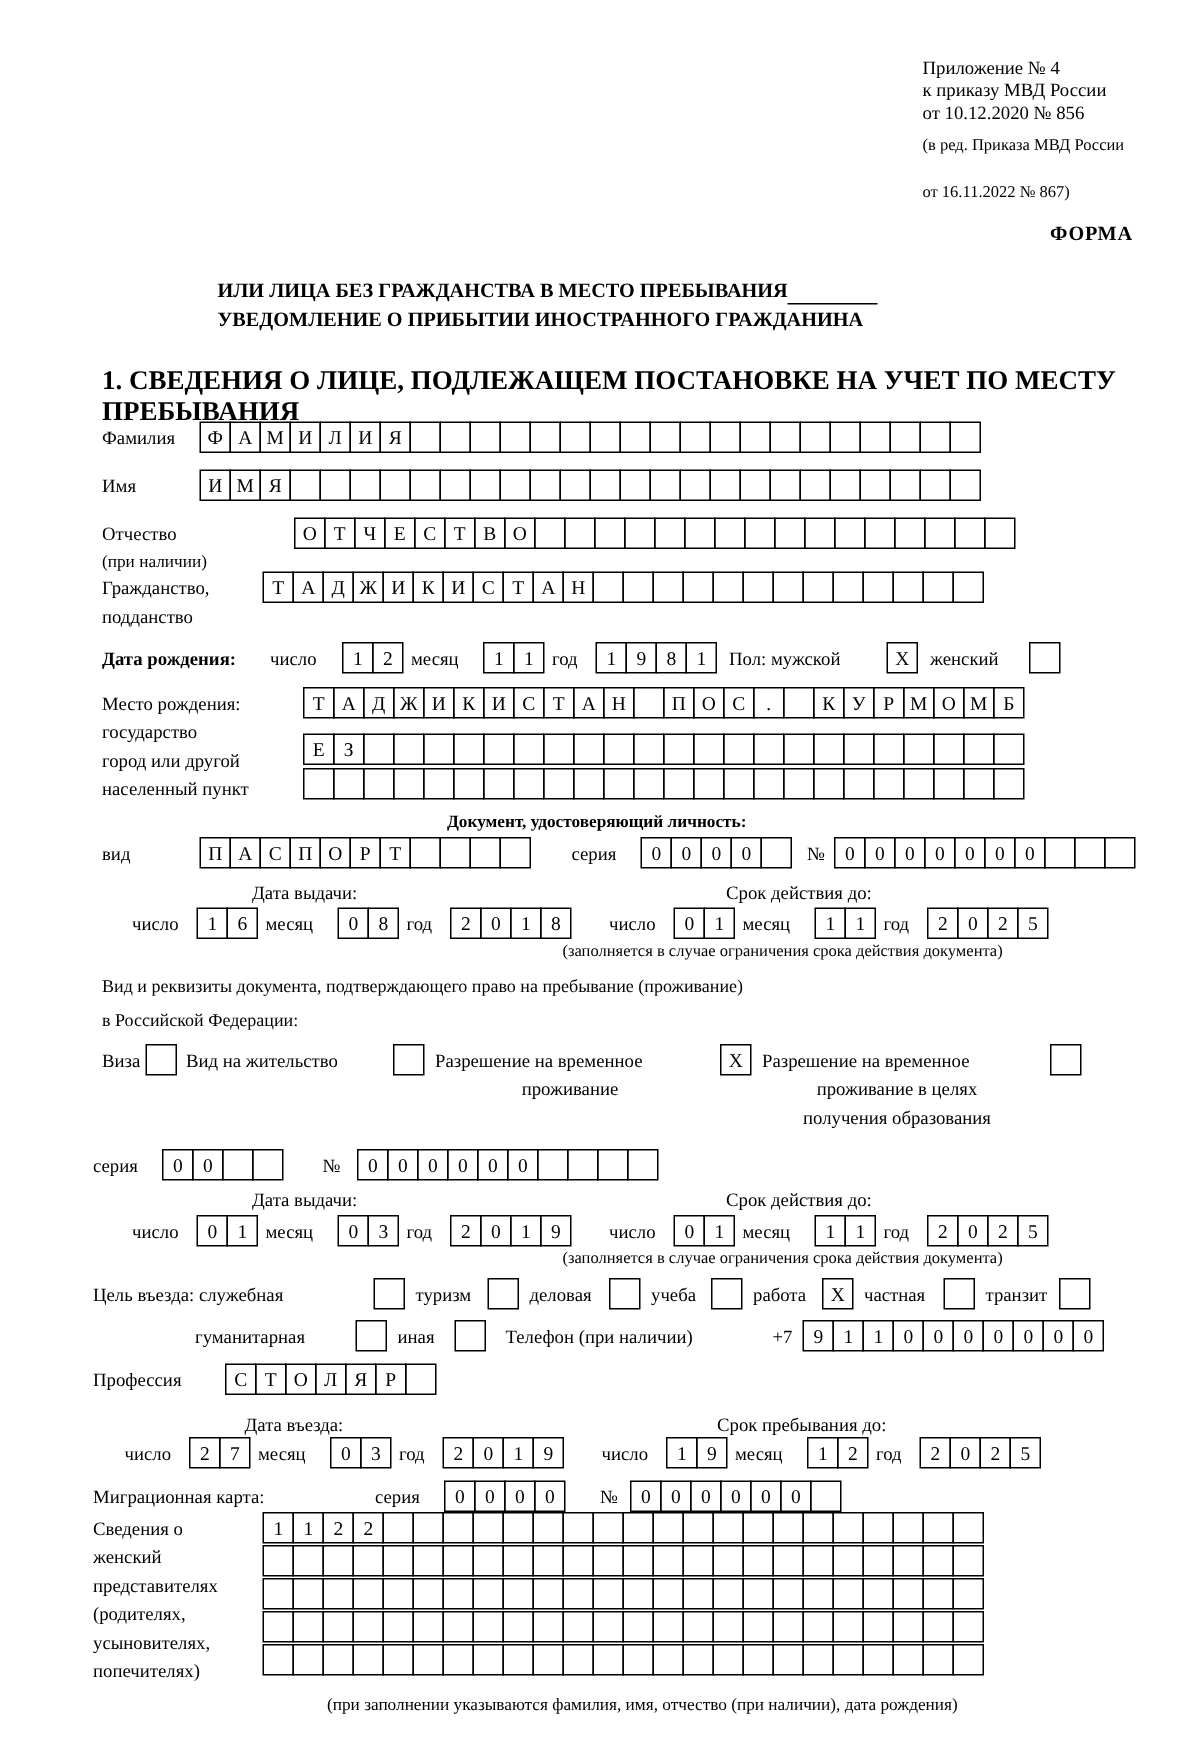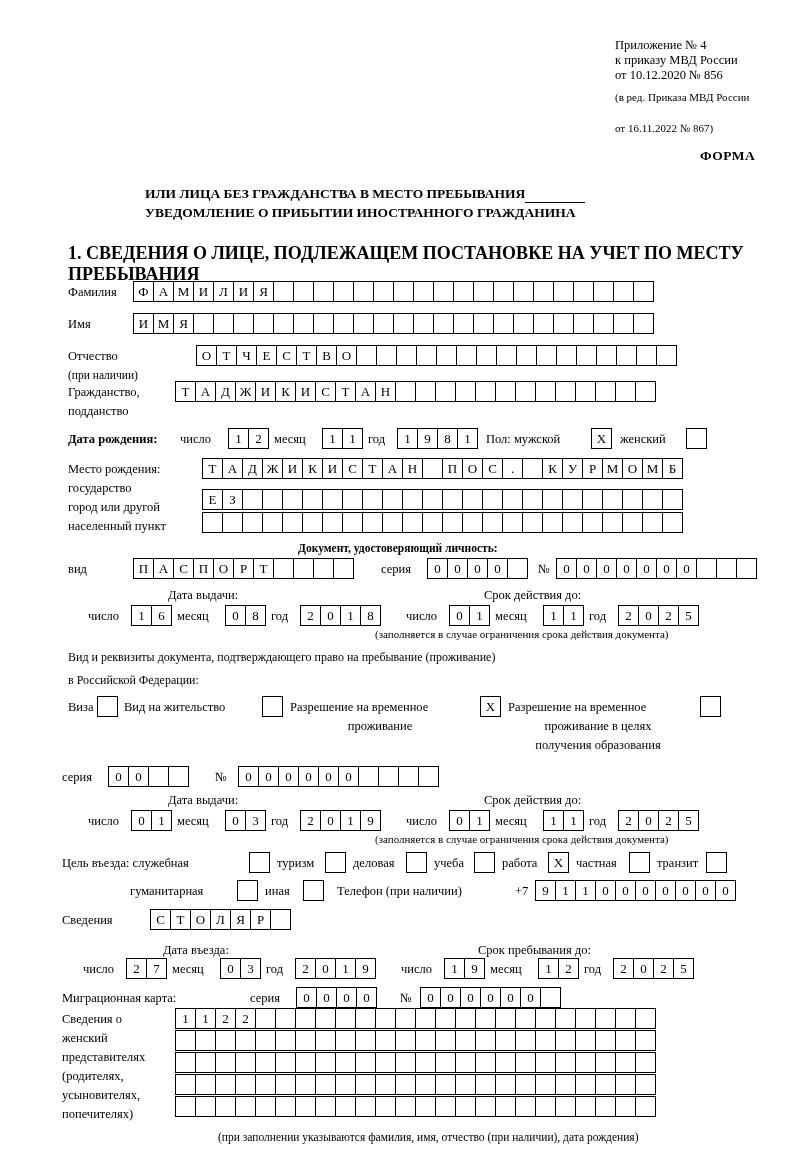--- a/index.html
+++ b/index.html
@@ -487,21 +487,21 @@
       <div class="c">1</div>
       <div class="c">0</div>
       <div class="c">0</div>
       <div class="c">0</div>
       <div class="c">0</div>
       <div class="c">0</div>
       <div class="c">0</div>
       <div class="c">0</div>
     </div>
 
-  <div class="lbl" style="left:62px;top:913px;">Сведения</div>
+  <div class="lbl" style="left:62px;top:913px;">Профессия</div>
   <div class="cells" id="grid-profession" style="left:150px;top:909px;">
       <div class="c">С</div>
       <div class="c">Т</div>
       <div class="c">О</div>
       <div class="c">Л</div>
       <div class="c">Я</div>
       <div class="c">Р</div>
       <div class="c"></div>
     </div>
 

